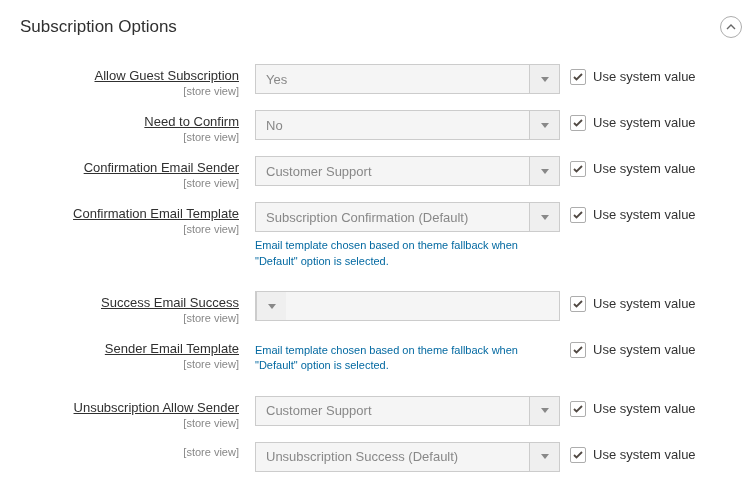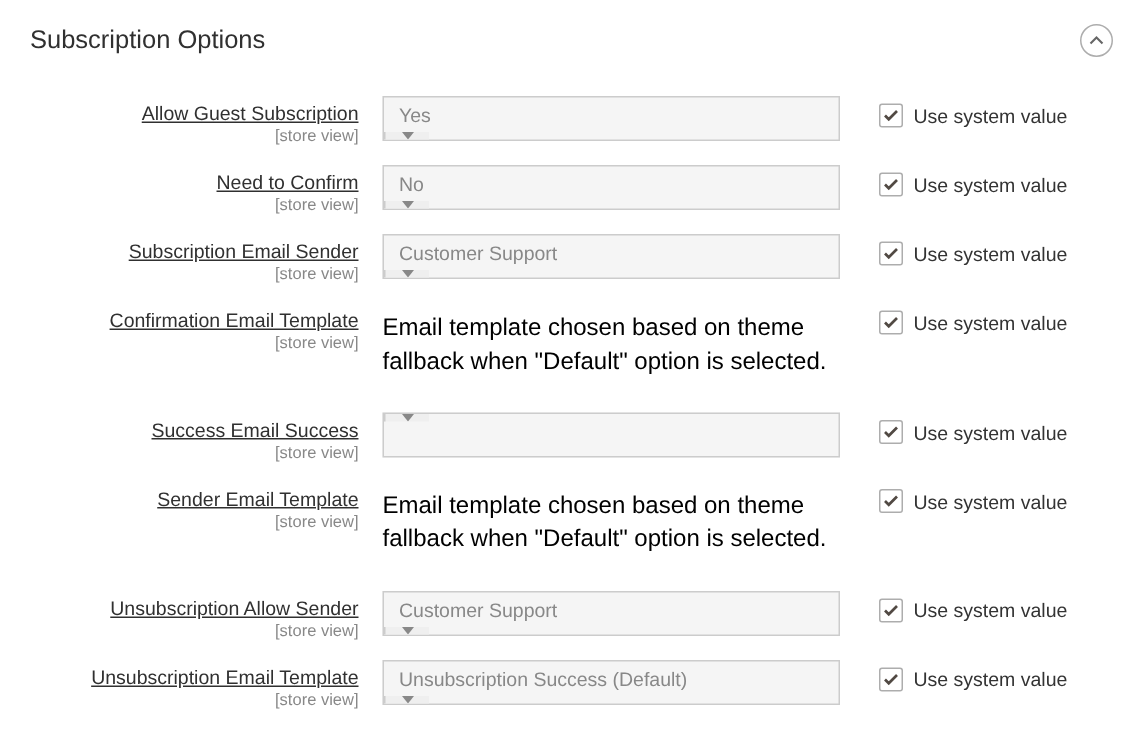--- a/index.html
+++ b/index.html
@@ -68,53 +68,51 @@
     width: 305px;
     flex-shrink: 0;
   }
   .select {
     display: flex;
     align-items: stretch;
     border: 1px solid #ccc;
     background: #f5f5f5;
     height: 30px;
     width: 100%;
-    flex-direction: column;
   }
   .select-value {
     flex: 1;
     padding: 0 10px;
     font-size: 13px;
     color: #888;
     display: flex;
     align-items: center;
   }
   .select-caret {
     width: 30px;
     border-left: 1px solid #ccc;
     display: flex;
     align-items: center;
     justify-content: center;
     background: #efefef;
   }
   .select-caret svg { display: block; }
 
   .note {
-    font-size: 16px;
-    color: #000000;
+    font-size: 11px;
+    color: #0369a1;
     line-height: 1.4;
     margin-top: 6px;
   }
 
   .use-col {
     flex-shrink: 0;
     width: 170px;
-    padding-left: 26px;
-    display: flex;
-    align-items: center;
+    padding-left: 10px;
+    display: flex;
     padding-top: 5px;
     gap: 7px;
   }
 
   .cbx {
     width: 16px;
     height: 16px;
     border: 1px solid #adadad;
     border-radius: 2px;
     display: flex;
@@ -198,21 +196,21 @@
               <path d="M1 4 L3.5 6.5 L9 1" fill="none" stroke="#514943" stroke-width="1.8"></path>
             </svg>
           </span>
       </div>
       <span class="use-label">Use system value</span>
     </div>
   </div>
 
   <div class="row">
     <div class="label-col">
-      <div class="field-label">Subscription Email Sender</div>
+      <div class="field-label">Confirmation Email Sender</div>
       <div class="scope">[store view]</div>
     </div>
     <div class="control-col">
       <div class="select">
         <div class="select-value">Customer Support</div>
         <div class="select-caret">
           <svg width="8" height="5" viewBox="0 0 8 5">
               <path d="M0 0 L4 5 L8 0 Z" fill="#888"></path>
             </svg>
         </div>
@@ -229,20 +227,28 @@
       <span class="use-label">Use system value</span>
     </div>
   </div>
 
   <div class="row">
     <div class="label-col">
       <div class="field-label">Confirmation Email Template</div>
       <div class="scope">[store view]</div>
     </div>
     <div class="control-col">
+      <div class="select">
+        <div class="select-value">Subscription Confirmation (Default)</div>
+        <div class="select-caret">
+          <svg width="8" height="5" viewBox="0 0 8 5">
+              <path d="M0 0 L4 5 L8 0 Z" fill="#888"></path>
+            </svg>
+        </div>
+      </div>
       <div class="note">Email template chosen based on theme fallback when "Default" option is selected.</div>
     </div>
     <div class="use-col">
       <div class="cbx">
         <span>
             <svg width="10" height="8" viewBox="0 0 10 8">
               <path d="M1 4 L3.5 6.5 L9 1" fill="none" stroke="#514943" stroke-width="1.8"></path>
             </svg>
           </span>
       </div>
@@ -322,21 +328,20 @@
               <path d="M1 4 L3.5 6.5 L9 1" fill="none" stroke="#514943" stroke-width="1.8"></path>
             </svg>
           </span>
       </div>
       <span class="use-label">Use system value</span>
     </div>
   </div>
 
   <div class="row">
     <div class="label-col">
-      <div class="field-label">Unsubscription Email Template</div>
       <div class="scope">[store view]</div>
     </div>
     <div class="control-col">
       <div class="select">
         <div class="select-value">Unsubscription Success (Default)</div>
         <div class="select-caret">
           <svg width="8" height="5" viewBox="0 0 8 5">
               <path d="M0 0 L4 5 L8 0 Z" fill="#888"></path>
             </svg>
         </div>

